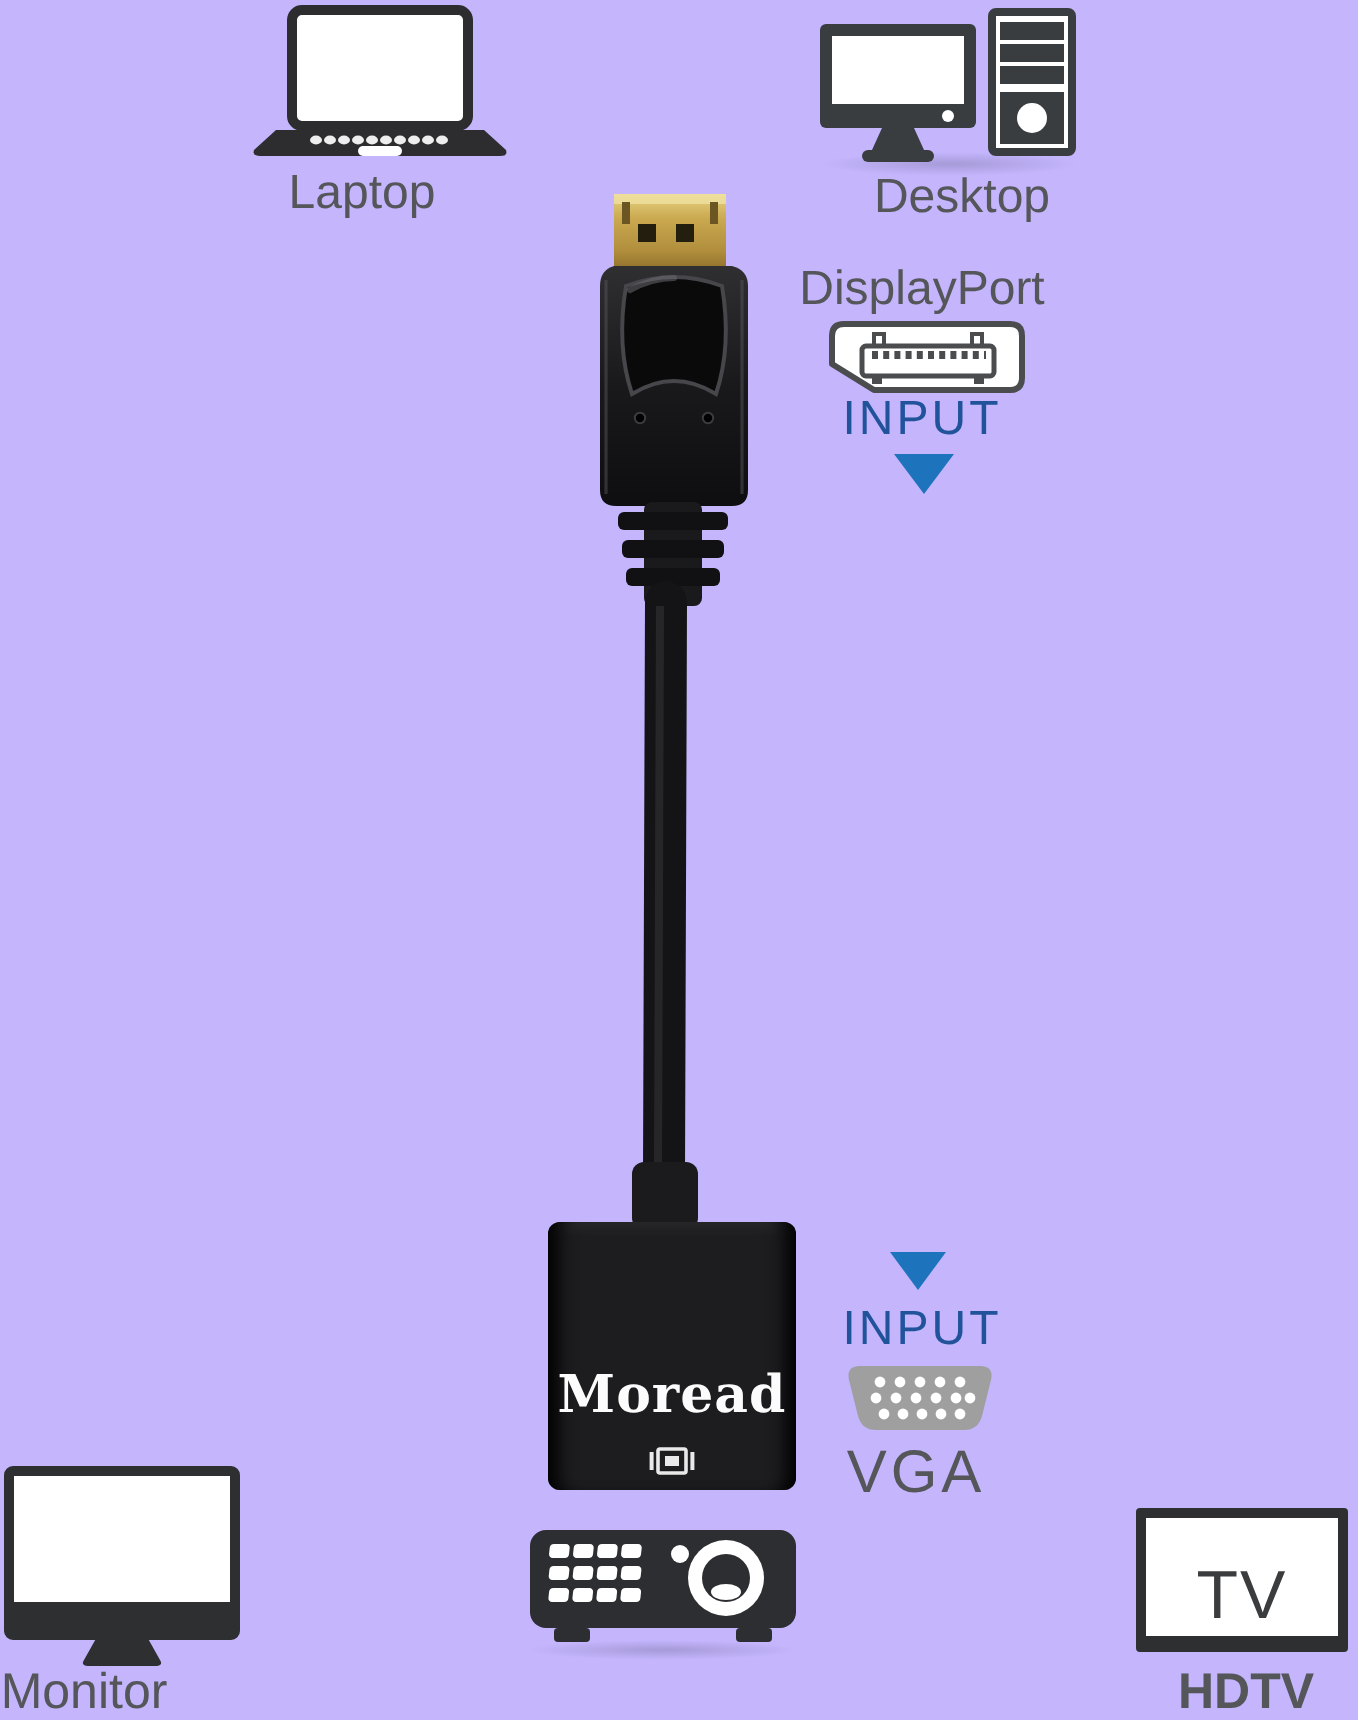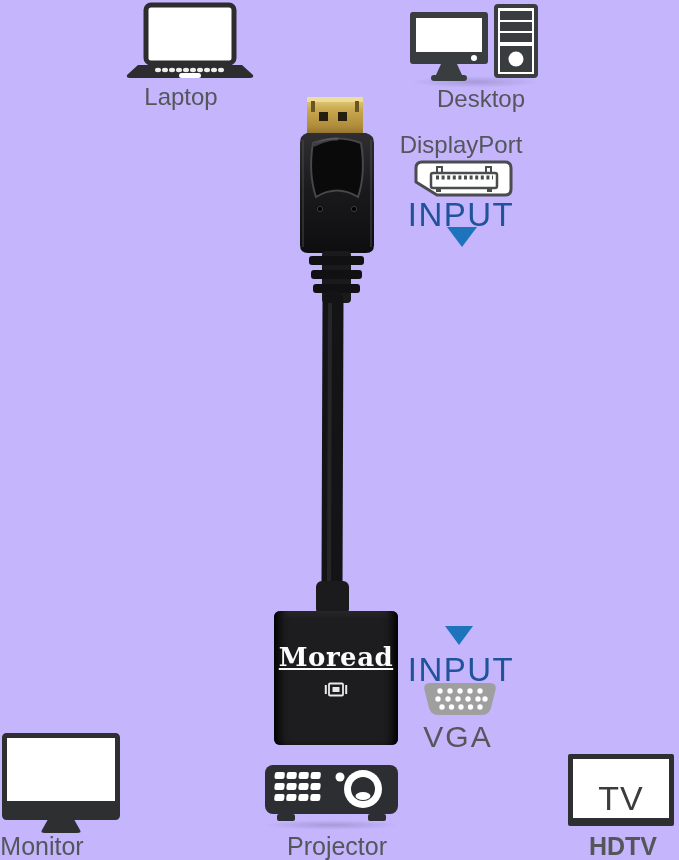--- a/index.html
+++ b/index.html
@@ -6,21 +6,21 @@
   #stage{
     position:relative;width:679px;height:860px;background:#c4b5fd;
     font-family:"Liberation Sans", sans-serif;overflow:hidden;
   }
   .abs{position:absolute;}
   .label{
     color:#54565a;font-size:24px;white-space:nowrap;
     transform:translateX(-50%);
   }
   .blue-label{
-    color:#21539b;font-size:33px;letter-spacing:1.5px;white-space:nowrap;
+    color:#21539b;font-size:24px;letter-spacing:1.5px;white-space:nowrap;
     transform:translateX(-50%);
     text-align:right;
   }
   .vga-label{
     color:#54565a;font-size:30px;letter-spacing:2px;white-space:nowrap;
     transform:translateX(-50%);
   }
   .arrow-down{
     width:0;height:0;
     border-left:15px solid transparent;border-right:15px solid transparent;
@@ -32,24 +32,23 @@
   }
   
   #adapter{
     left:274px;top:611px;width:124px;height:134px;border-radius:6px;
     background:#1d1d20;
     box-shadow:inset 11px 0 9px -6px #000, inset -11px 0 9px -6px #000,
                inset 0 6px 8px -5px rgba(255,255,255,0.12);
     display:flex;flex-direction:column;align-items:center;
   }
   #adapter .brand{
-    margin-top:31px;color:#fcfcfc;
+    margin-top:72px;color:#fcfcfc;
     font-family:"DejaVu Serif", serif;font-weight:700;font-size:26px;
     letter-spacing:0.5px;
-    text-decoration:underline;
   }
   #adapter .glyph{margin-top:10px;}
   
   #tv-box{
     left:568px;top:754px;width:96px;height:59px;background:#fff;
     border:5px solid #2d2f31;border-bottom-width:8px;border-radius:2px;
     display:flex;align-items:flex-end;justify-content:center;
   }
   #tv-box .tv-text{color:#3a3c3e;font-size:34px;letter-spacing:1px;}
 </style>
@@ -207,20 +206,19 @@
       <rect x="15" y="31" width="10" height="7" rx="2"></rect>
         <rect x="27" y="31" width="10" height="7" rx="2"></rect>
         <rect x="39" y="31" width="10" height="7" rx="2"></rect>
         <rect x="51" y="31" width="10" height="7" rx="2"></rect>
     </g>
     <circle cx="77" cy="14" r="4.5" fill="#ffffff"></circle>
     <circle cx="100" cy="26" r="19" fill="#ffffff"></circle>
     <circle cx="100" cy="26" r="12" fill="#2c2e31"></circle>
     <ellipse cx="100" cy="33" rx="7.5" ry="4" fill="#ffffff"></ellipse>
   </svg>
-  <div class="abs label" style="left:337px;top:832px;font-size:25px;">Projector</div>
 
   <div id="tv-box" class="abs">
     <span class="tv-text">TV</span>
   </div>
   <div class="abs label" style="left:623px;top:832px;font-size:25px;font-weight:bold;">HDTV</div>
 
 </div>
 
 </body></html>

